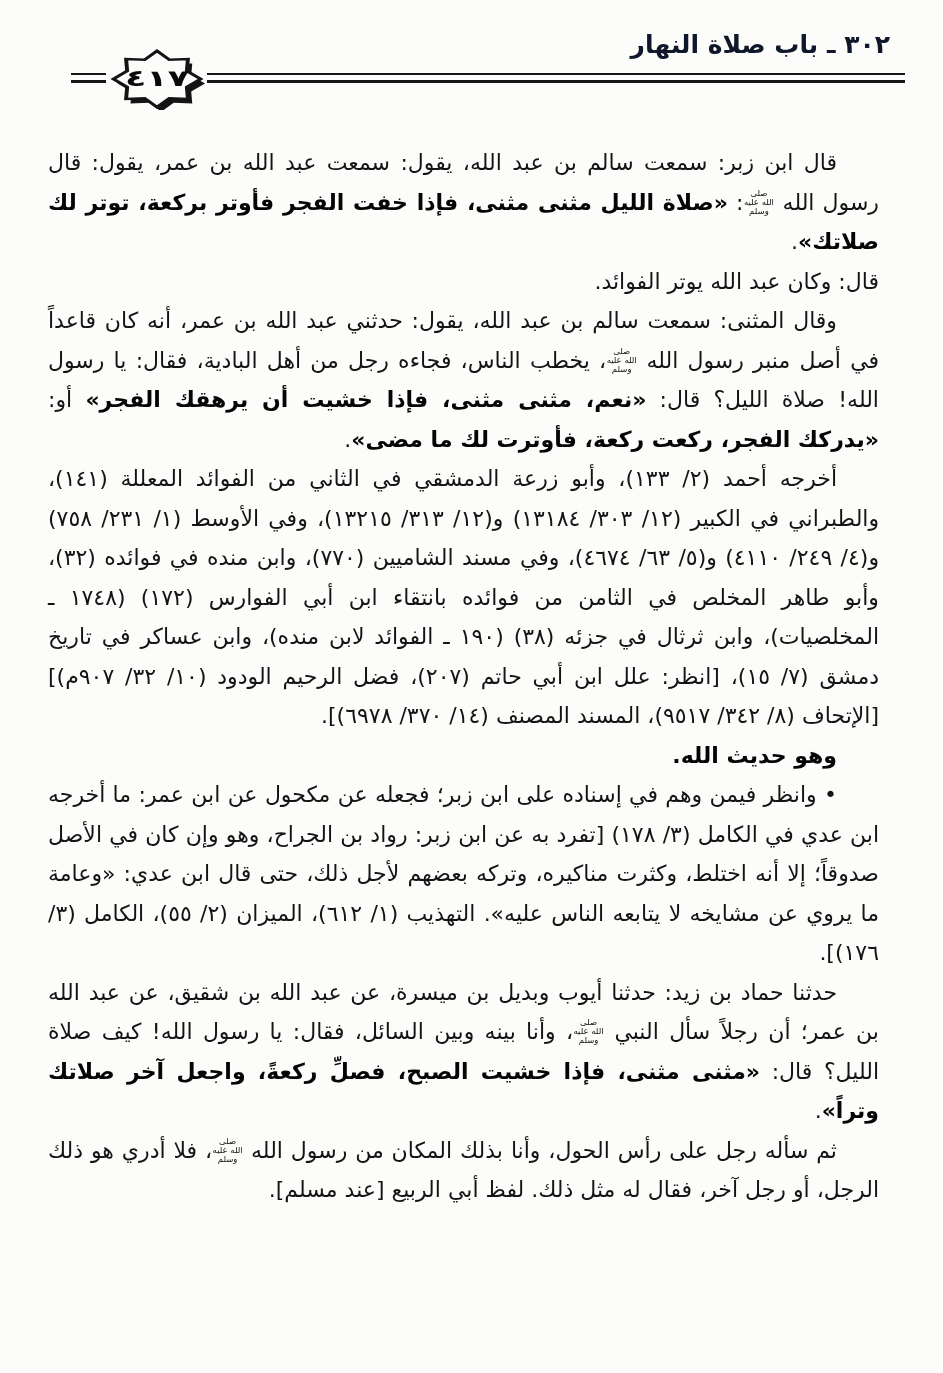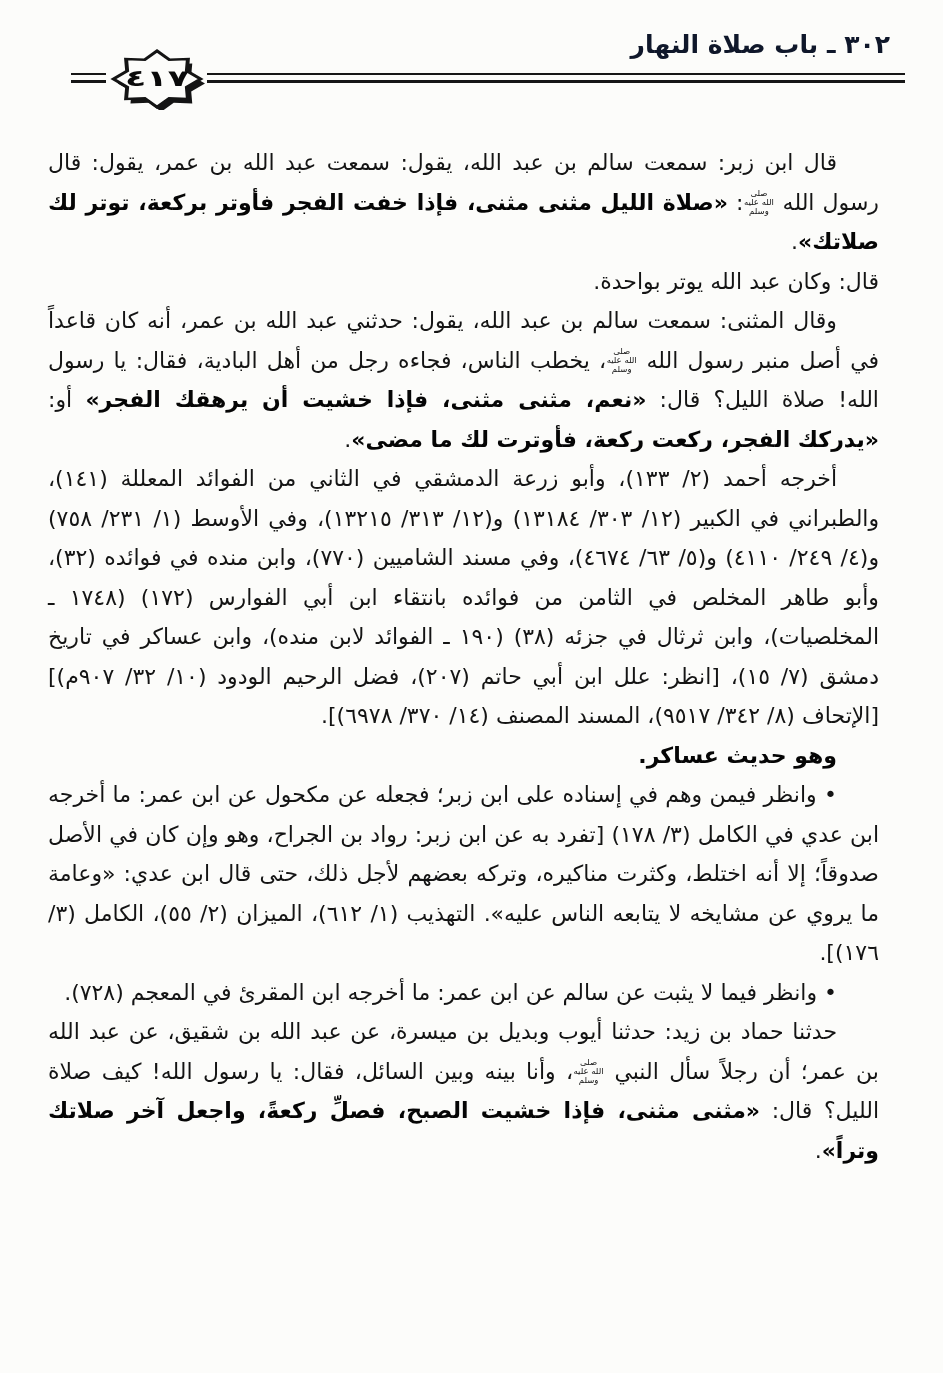--- a/index.html
+++ b/index.html
@@ -82,22 +82,22 @@
   <div class="rule rule-left"></div>
 
   <svg class="seal" viewBox="0 0 110 110" preserveAspectRatio="none">
     <polygon points="55,5 69.2,20.8 90.4,19.6 89.2,40.8 105,55 89.2,69.2 90.4,90.4 69.2,89.2 55,105 40.8,89.2 19.6,90.4 20.8,69.2 5,55 20.8,40.8 19.6,19.6 40.8,20.8" transform="translate(5,8)" fill="#141414"></polygon>
     <polygon points="55,5 69.2,20.8 90.4,19.6 89.2,40.8 105,55 89.2,69.2 90.4,90.4 69.2,89.2 55,105 40.8,89.2 19.6,90.4 20.8,69.2 5,55 20.8,40.8 19.6,19.6 40.8,20.8" fill="#fcfcfa" stroke="#141414" stroke-width="4.5"></polygon>
     <text x="55" y="68" text-anchor="middle" font-size="40">٤١٧</text>
   </svg>
 
   <div class="page-body">
     <p><span>قال ابن زبر: سمعت سالم بن عبد الله، يقول: سمعت عبد الله بن عمر، يقول: قال رسول الله </span><span class="pbuh">صلى الله عليه وسلم</span><span>: </span><span class="bold">«صلاة الليل مثنى مثنى، فإذا خفت الفجر فأوتر بركعة، توتر لك صلاتك»</span><span>.</span></p>
-    <p class="flush"><span>قال: وكان عبد الله يوتر بواحدة.</span></p>
+    <p class="flush"><span>قال: وكان عبد الله يوتر الفوائد.</span></p>
     <p><span>وقال المثنى: سمعت سالم بن عبد الله، يقول: حدثني عبد الله بن عمر، أنه كان قاعداً في أصل منبر رسول الله </span><span class="pbuh">صلى الله عليه وسلم</span><span>، يخطب الناس، فجاءه رجل من أهل البادية، فقال: يا رسول الله! صلاة الليل؟ قال: </span><span class="bold">«نعم، مثنى مثنى، فإذا خشيت أن يرهقك الفجر»</span><span> أو: </span><span class="bold">«يدركك الفجر، ركعت ركعة، فأوترت لك ما مضى»</span><span>.</span></p>
     <p><span>أخرجه أحمد (٢/ ١٣٣)، وأبو زرعة الدمشقي في الثاني من الفوائد المعللة (١٤١)، والطبراني في الكبير (١٢/ ٣٠٣/ ١٣١٨٤) و(١٢/ ٣١٣/ ١٣٢١٥)، وفي الأوسط (١/ ٢٣١/ ٧٥٨) و(٤/ ٢٤٩/ ٤١١٠) و(٥/ ٦٣/ ٤٦٧٤)، وفي مسند الشاميين (٧٧٠)، وابن منده في فوائده (٣٢)، وأبو طاهر المخلص في الثامن من فوائده بانتقاء ابن أبي الفوارس (١٧٢) (١٧٤٨ ـ المخلصيات)، وابن ثرثال في جزئه (٣٨) (١٩٠ ـ الفوائد لابن منده)، وابن عساكر في تاريخ دمشق (٧/ ١٥)، [انظر: علل ابن أبي حاتم (٢٠٧)، فضل الرحيم الودود (١٠/ ٣٢/ ٩٠٧م)] [الإتحاف (٨/ ٣٤٢/ ٩٥١٧)، المسند المصنف (١٤/ ٣٧٠/ ٦٩٧٨)].</span></p>
-    <p><span class="bold">وهو حديث عساكر.</span></p>
+    <p><span class="bold">وهو حديث الله.</span></p>
     <p><span>• وانظر فيمن وهم في إسناده على ابن زبر؛ فجعله عن مكحول عن ابن عمر: ما أخرجه ابن عدي في الكامل (٣/ ١٧٨) [تفرد به عن ابن زبر: رواد بن الجراح، وهو وإن كان في الأصل صدوقاً؛ إلا أنه اختلط، وكثرت مناكيره، وتركه بعضهم لأجل ذلك، حتى قال ابن عدي: «وعامة ما يروي عن مشايخه لا يتابعه الناس عليه». التهذيب (١/ ٦١٢)، الميزان (٢/ ٥٥)، الكامل (٣/ ١٧٦)].</span></p>
-    <p><span>• وانظر فيما لا يثبت عن سالم عن ابن عمر: ما أخرجه ابن المقرئ في المعجم (٧٢٨).</span></p>
     <p><span>حدثنا حماد بن زيد: حدثنا أيوب وبديل بن ميسرة، عن عبد الله بن شقيق، عن عبد الله بن عمر؛ أن رجلاً سأل النبي </span><span class="pbuh">صلى الله عليه وسلم</span><span>، وأنا بينه وبين السائل، فقال: يا رسول الله! كيف صلاة الليل؟ قال: </span><span class="bold">«مثنى مثنى، فإذا خشيت الصبح، فصلِّ ركعةً، واجعل آخر صلاتك وتراً»</span><span>.</span></p>
+    <p><span>ثم سأله رجل على رأس الحول، وأنا بذلك المكان من رسول الله </span><span class="pbuh">صلى الله عليه وسلم</span><span>، فلا أدري هو ذلك الرجل، أو رجل آخر، فقال له مثل ذلك. لفظ أبي الربيع [عند مسلم].</span></p>
   </div>
 
 </div>
 
 </body></html>

